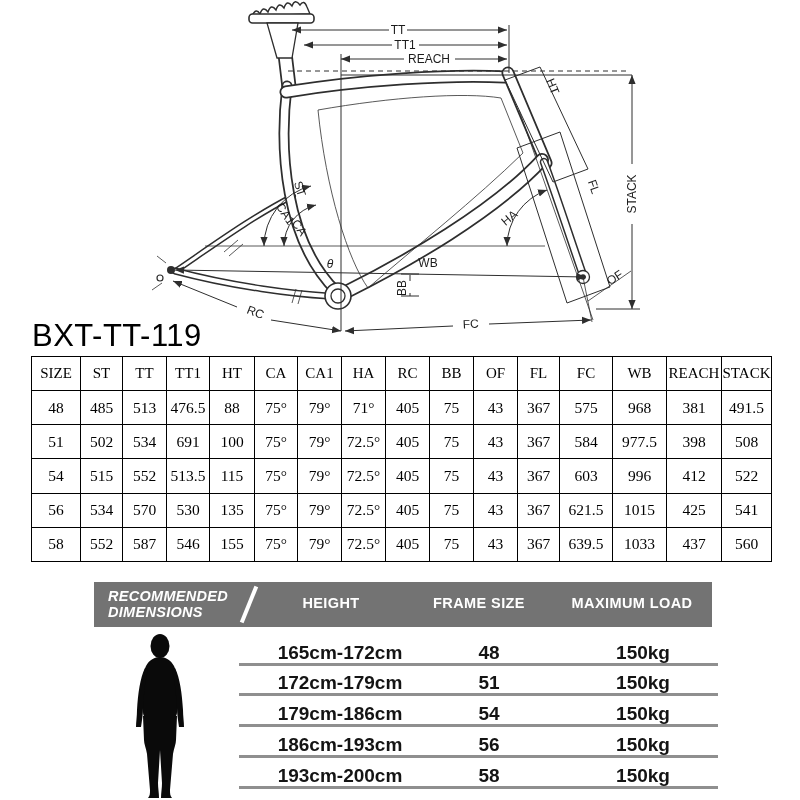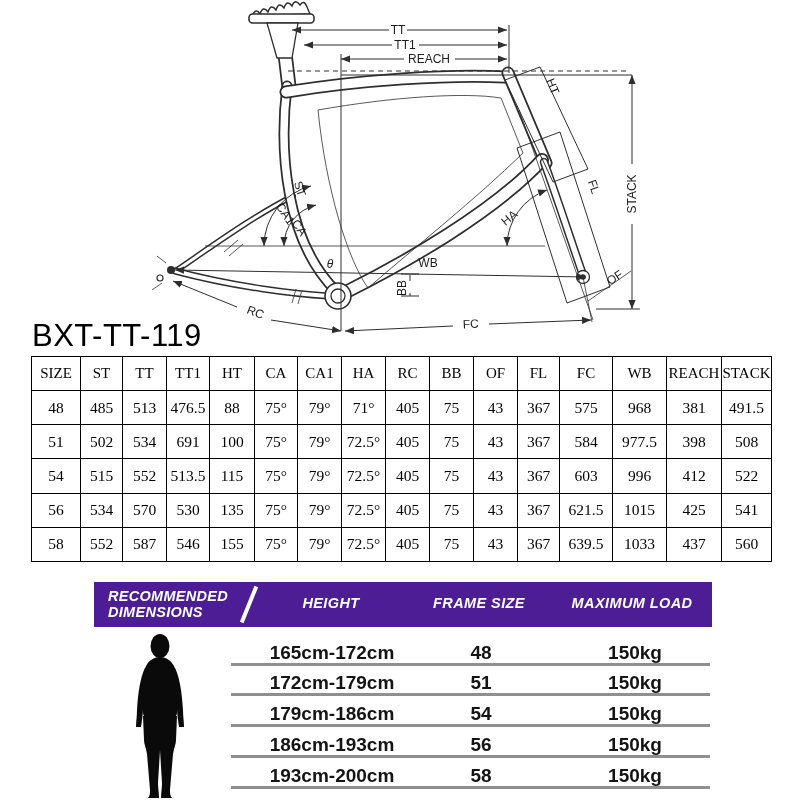--- a/index.html
+++ b/index.html
@@ -13,28 +13,28 @@
   .thin{stroke:#2e2e2e;stroke-width:0.8;fill:none;}
   .model-title{position:absolute;left:32px;top:318px;font-size:31px;font-weight:500;
                letter-spacing:0.5px;color:#000;}
   table.geo{position:absolute;left:31px;top:356px;width:741px;height:206px;
             border-collapse:collapse;table-layout:fixed;
             font-family:"Liberation Serif",serif;}
   table.geo th,table.geo td{border:1.6px solid #000;text-align:center;vertical-align:middle;
             padding:0;font-weight:400;color:#000;}
   table.geo th{font-size:15px;height:33px;margin-top:19px;}
   table.geo td{font-size:15.5px;}
-  .recbar{position:absolute;left:94px;top:582px;width:618px;height:45px;background:#4c1d95;}
+  .recbar{position:absolute;left:94px;top:582px;width:618px;height:45px;background:#737373;}
   .recbar .ttl{position:absolute;left:14px;top:6px;color:#fff;font-style:italic;font-weight:700;
                font-size:14.5px;line-height:16px;letter-spacing:0.3px;}
   .recbar .slash{position:absolute;left:153px;top:3px;width:4px;height:39px;background:#fff;
                  transform:rotate(22deg);}
   .recbar .collbl{position:absolute;top:13px;transform:translateX(-50%);color:#fff;
-                  font-style:italic;font-weight:700;font-size:14.5px;letter-spacing:0.4px;white-space:nowrap;}
-  .rec-rows{position:absolute;left:4px;top:0;width:720px;height:800px;pointer-events:none;border-radius:16px;}
+                  font-weight:700;font-size:14.5px;letter-spacing:0.4px;white-space:nowrap;}
+  .rec-rows{position:absolute;left:12px;top:0;width:720px;height:800px;pointer-events:none;border-radius:16px;}
   .rec-underline{position:absolute;left:227px;width:479px;height:2.5px;background:#8f8f8f;}
   .rec-val{position:absolute;transform:translate(-50%,-50%);font-weight:700;font-size:19px;
            color:#141414;white-space:nowrap;}
   .sil{position:absolute;left:126px;top:630px;}
 </style>
 </head>
 <body>
 
 <div class="page">
 

